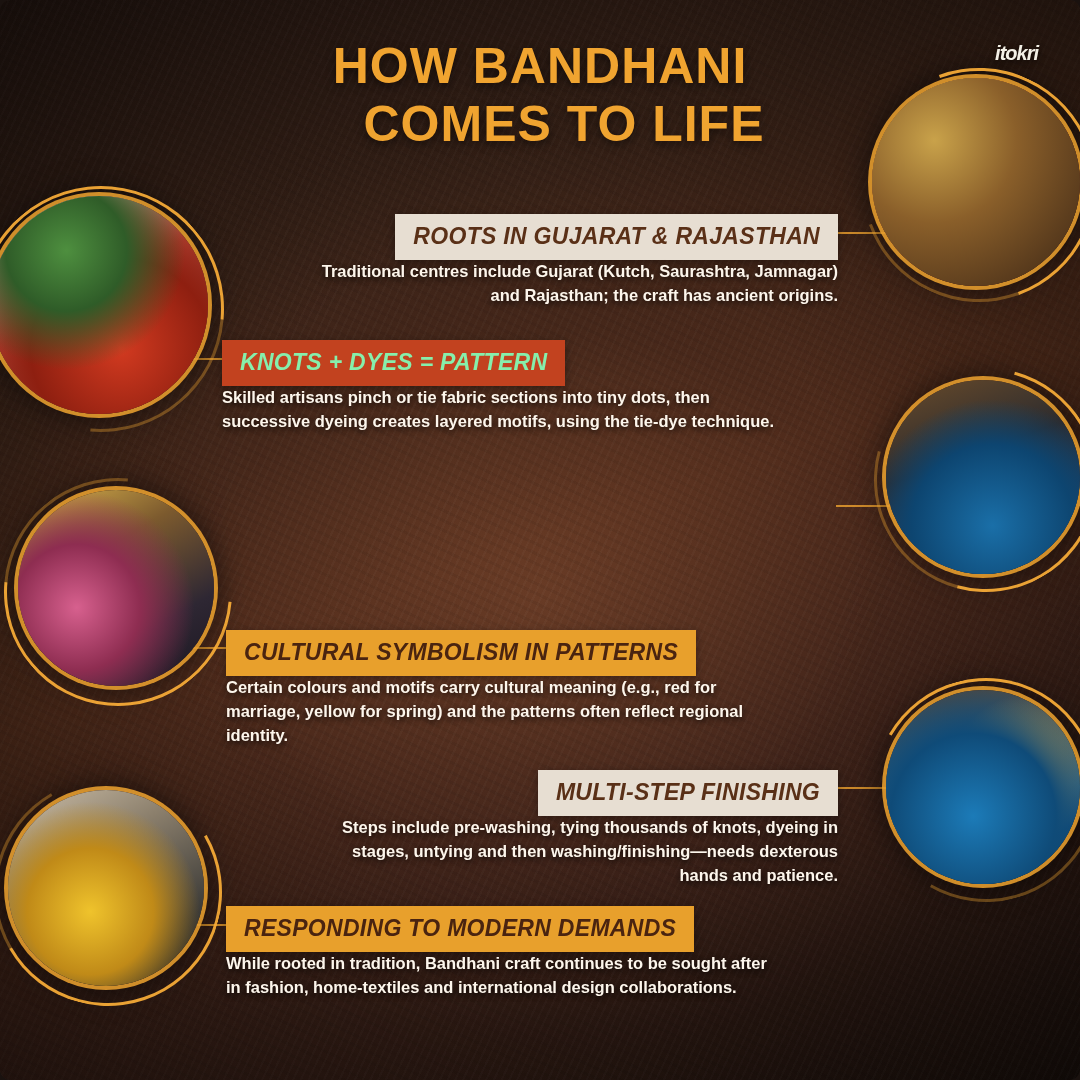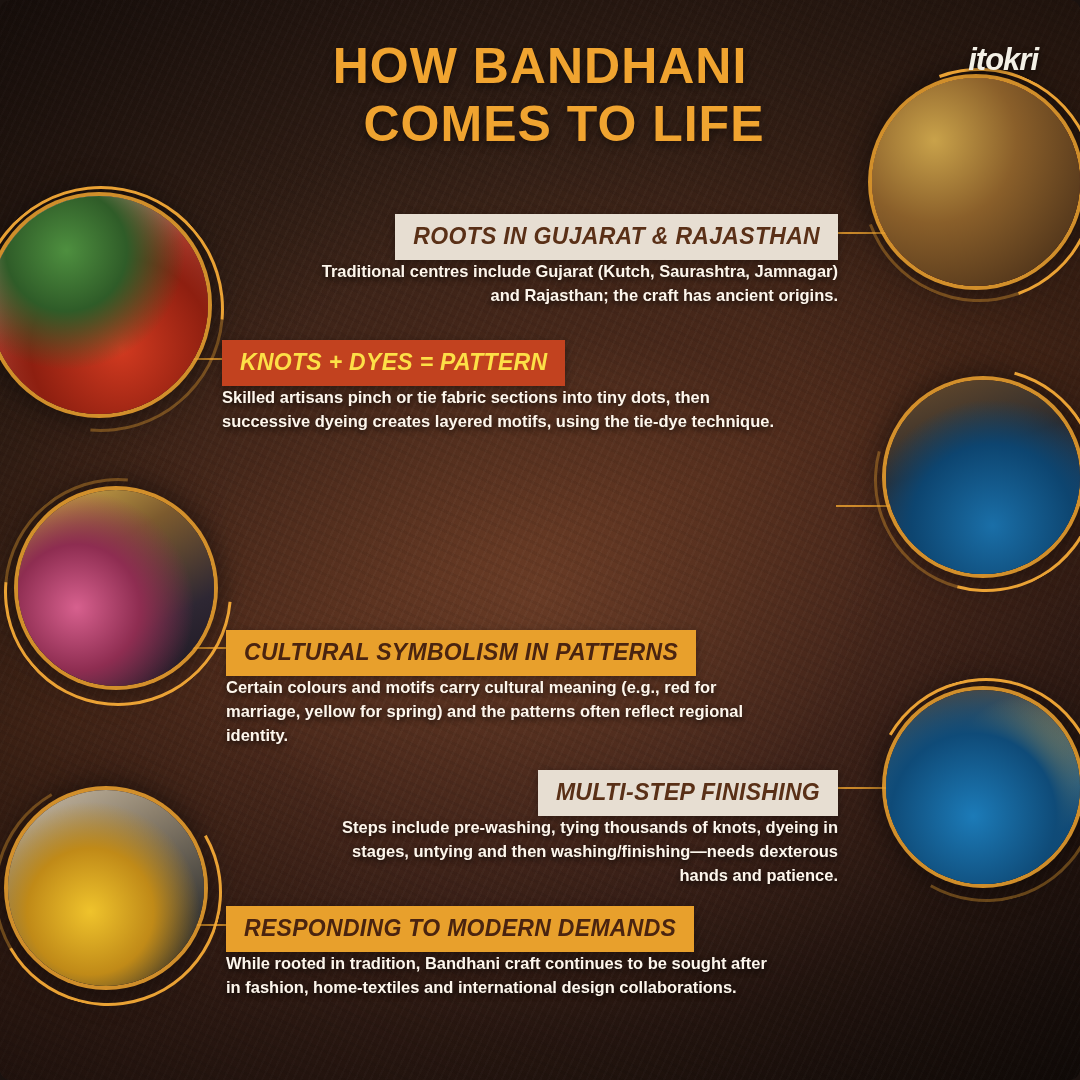--- a/index.html
+++ b/index.html
@@ -55,21 +55,21 @@
   }
   .title .l2 { display: block; margin-left: 48px; }
 
   
   .logo {
     position: absolute;
     top: 42px;
     right: 42px;
     z-index: 14;
     color: #f3f0e6;
-    font-size: 31px;
+    font-size: 20px;
     font-weight: bold;
     letter-spacing: -1px;
     font-style: italic;
     text-shadow: 0 2px 6px rgba(0,0,0,0.6);
   }
 
   
   .photo {
     position: absolute;
     border-radius: 50%;
@@ -104,21 +104,21 @@
     font-size: 23px;
     font-weight: bold;
     font-style: italic;
     letter-spacing: 0.3px;
     color: #4a2410;
     white-space: nowrap;
     box-shadow: 0 2px 8px rgba(0,0,0,0.35);
   }
   .chip.light { background: #e7ded2; color: #5a3017; }
   .chip.amber { background: #e8a02c; color: #4a2410; }
-  .chip.rust  { background: #c2421f; color: #fde047; }
+  .chip.rust  { background: #c2421f; color: #86efac; }
   .body {
     font-size: 16.5px;
     font-weight: bold;
     line-height: 1.45;
     color: #fdf6ec;
     text-shadow: 0 2px 6px rgba(0,0,0,0.75);
   }
   .align-right { text-align: right; }
   .align-left  { text-align: left; }
   .row-right { text-align: right; }

